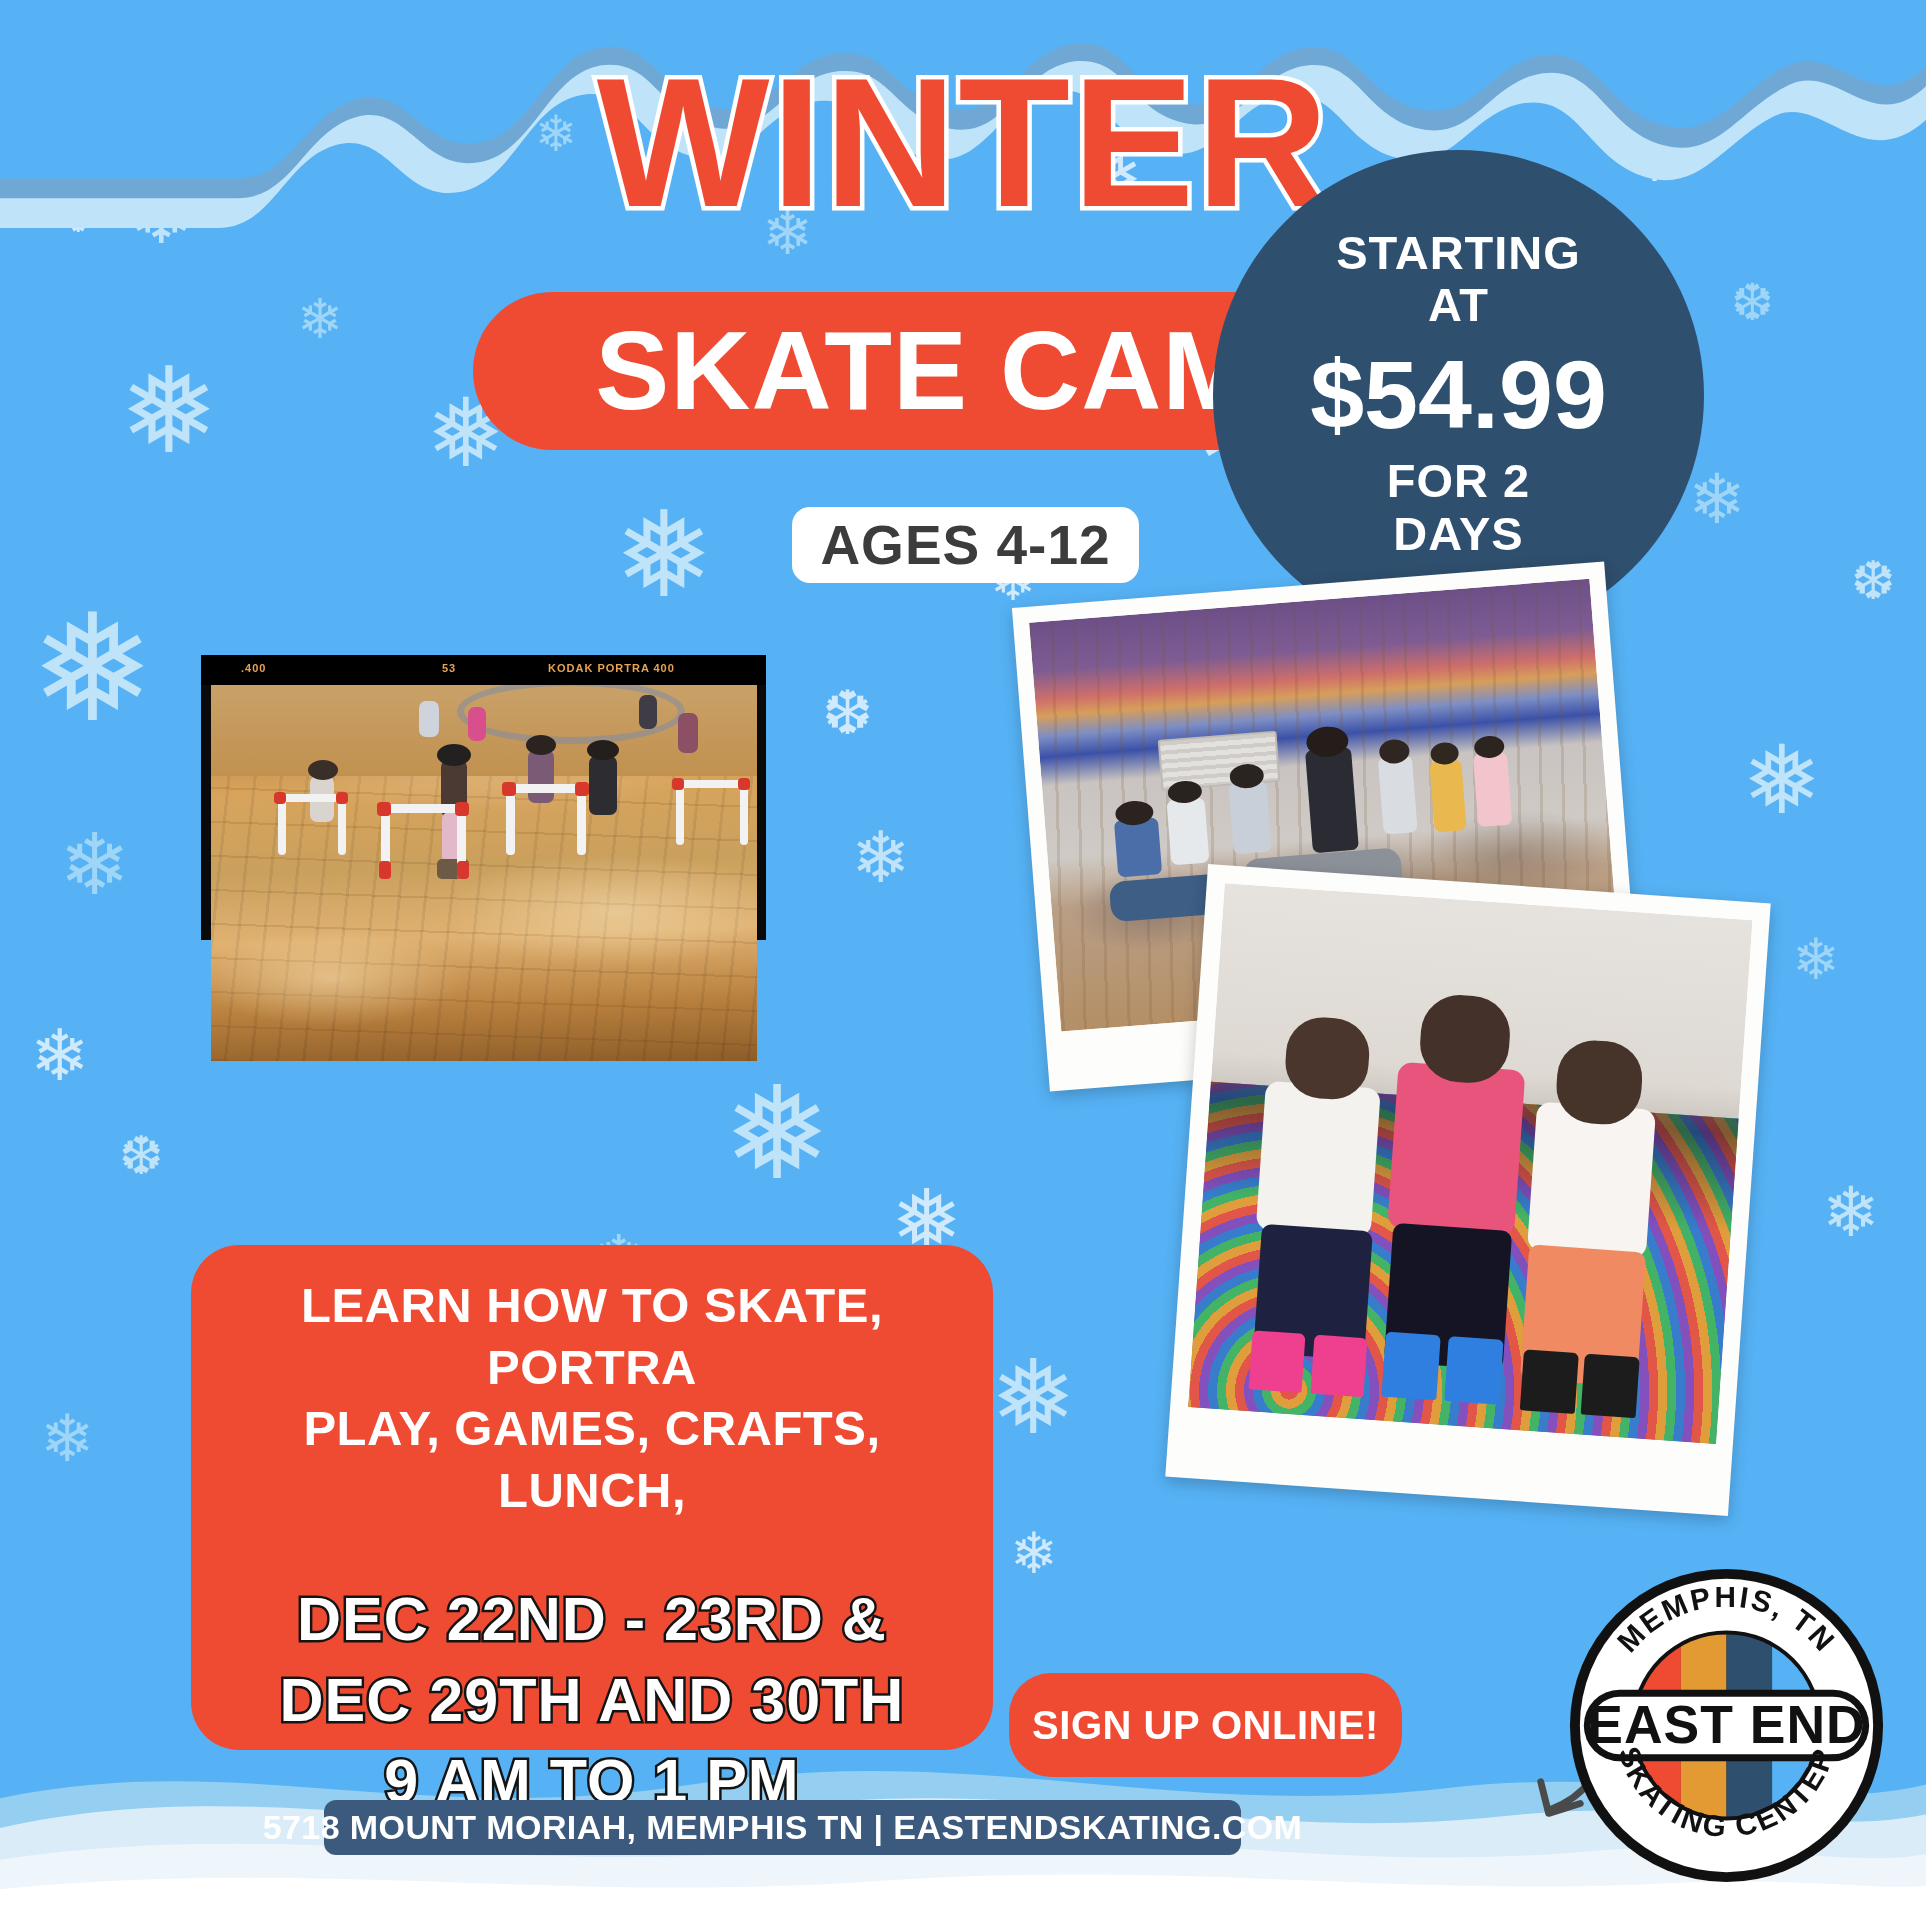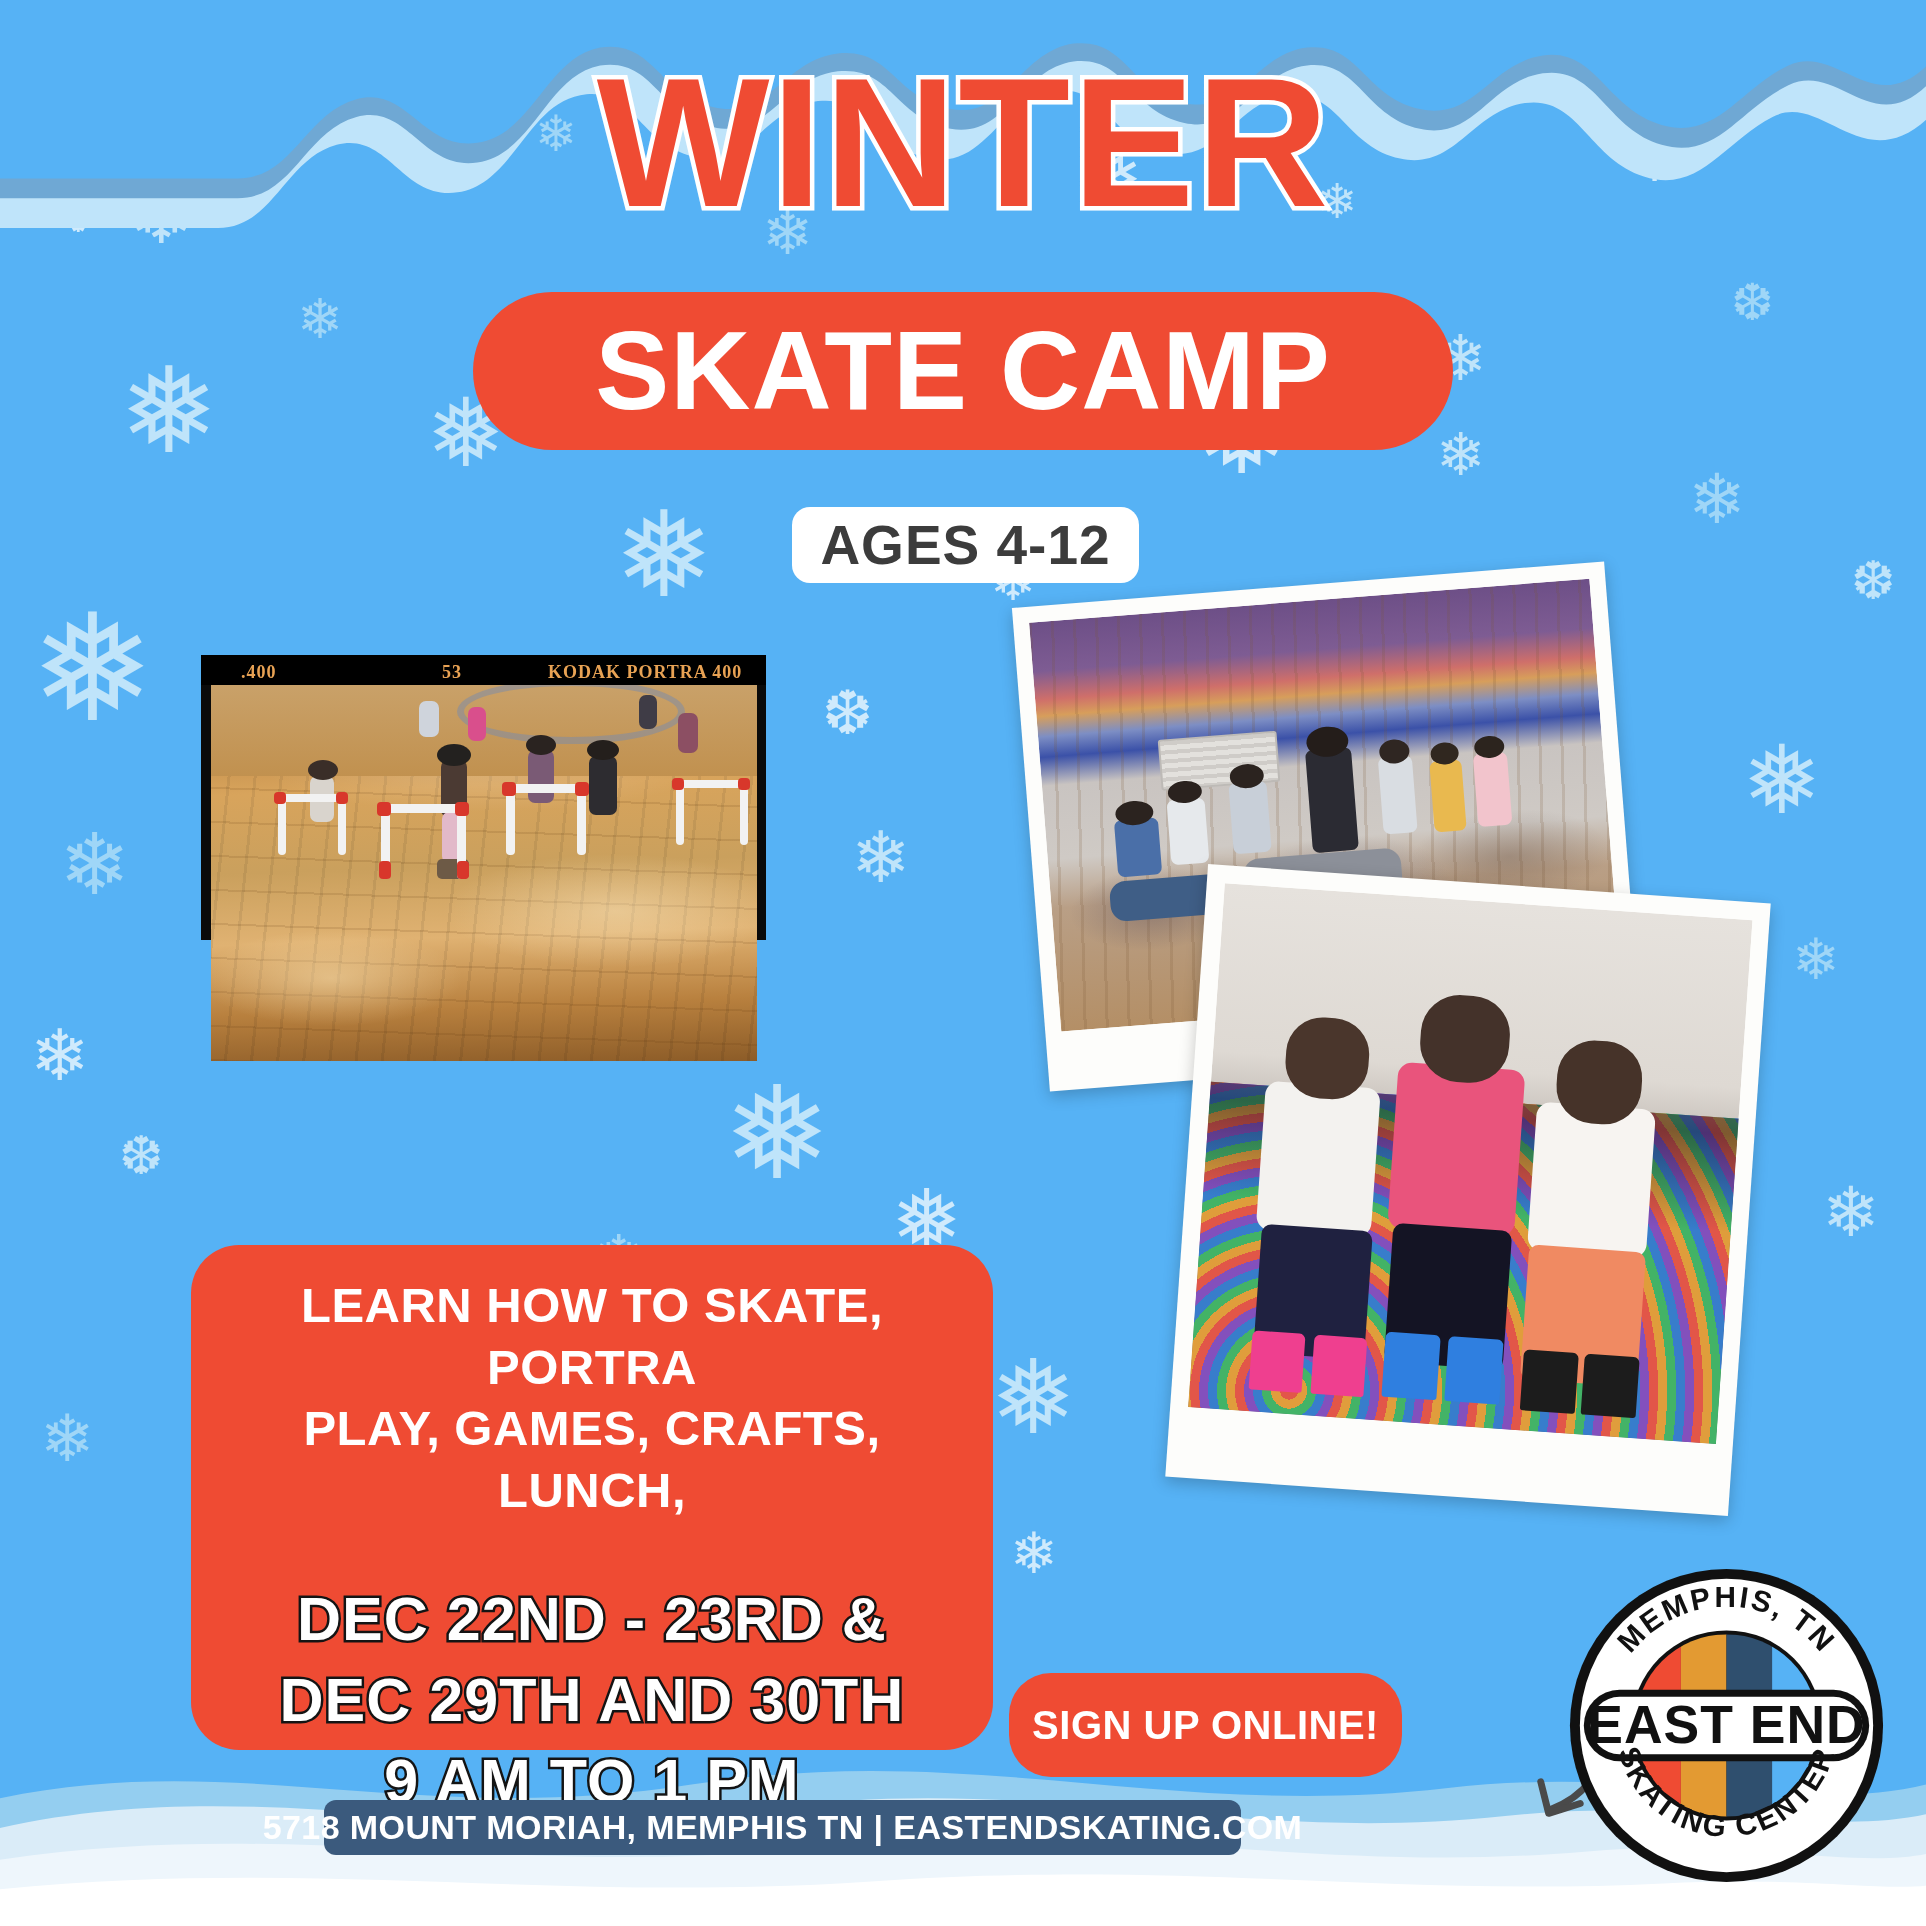--- a/index.html
+++ b/index.html
@@ -106,22 +106,22 @@
     top:655px; left:201px;
     width:565px; height:285px;
     background:#0a0a0a;
     padding:0;
   }
   .photo1 .strip {
     height:30px; width:100%;
     background:#000;
     position:relative;
     color:#e8a254;
-    font-size:18px; font-weight:bold;
-    font-family:Liberation Serif, serif;
+    font-size:11px; font-weight:bold;
+    font-family:Liberation Sans, sans-serif;
     letter-spacing:1px;
   }
   .photo1 .strip .s1 { position:absolute; left:40px; top:7px; }
   .photo1 .strip .s2 { position:absolute; left:241px; top:7px; }
   .photo1 .strip .s3 { position:absolute; left:347px; top:7px; }
   .photo1 .inner {
     position:absolute; left:10px; top:30px;
     width:546px; height:376px;
     overflow:hidden;
   }
@@ -364,20 +364,27 @@
   <div class="winter">WINTER</div>
 
   <div class="camp-pill">
     <span>SKATE CAMP</span>
   </div>
 
   <div class="ages-pill">
     <span>AGES 4-12</span>
   </div>
 
+  <div class="price-badge">
+    <div class="l1">STARTING</div>
+    <div class="l2">AT</div>
+    <div class="amount">$54.99</div>
+    <div class="l4">FOR 2</div>
+    <div class="l5">DAYS</div>
+  </div>
 
   <div class="photo1">
     <div class="strip">
       <span class="s1">.400</span>
       <span class="s2">53</span>
       <span class="s3">KODAK  PORTRA 400</span>
     </div>
     <div class="inner">
       <div class="rinkfloor"></div>
       <div class="rinktop"></div>

